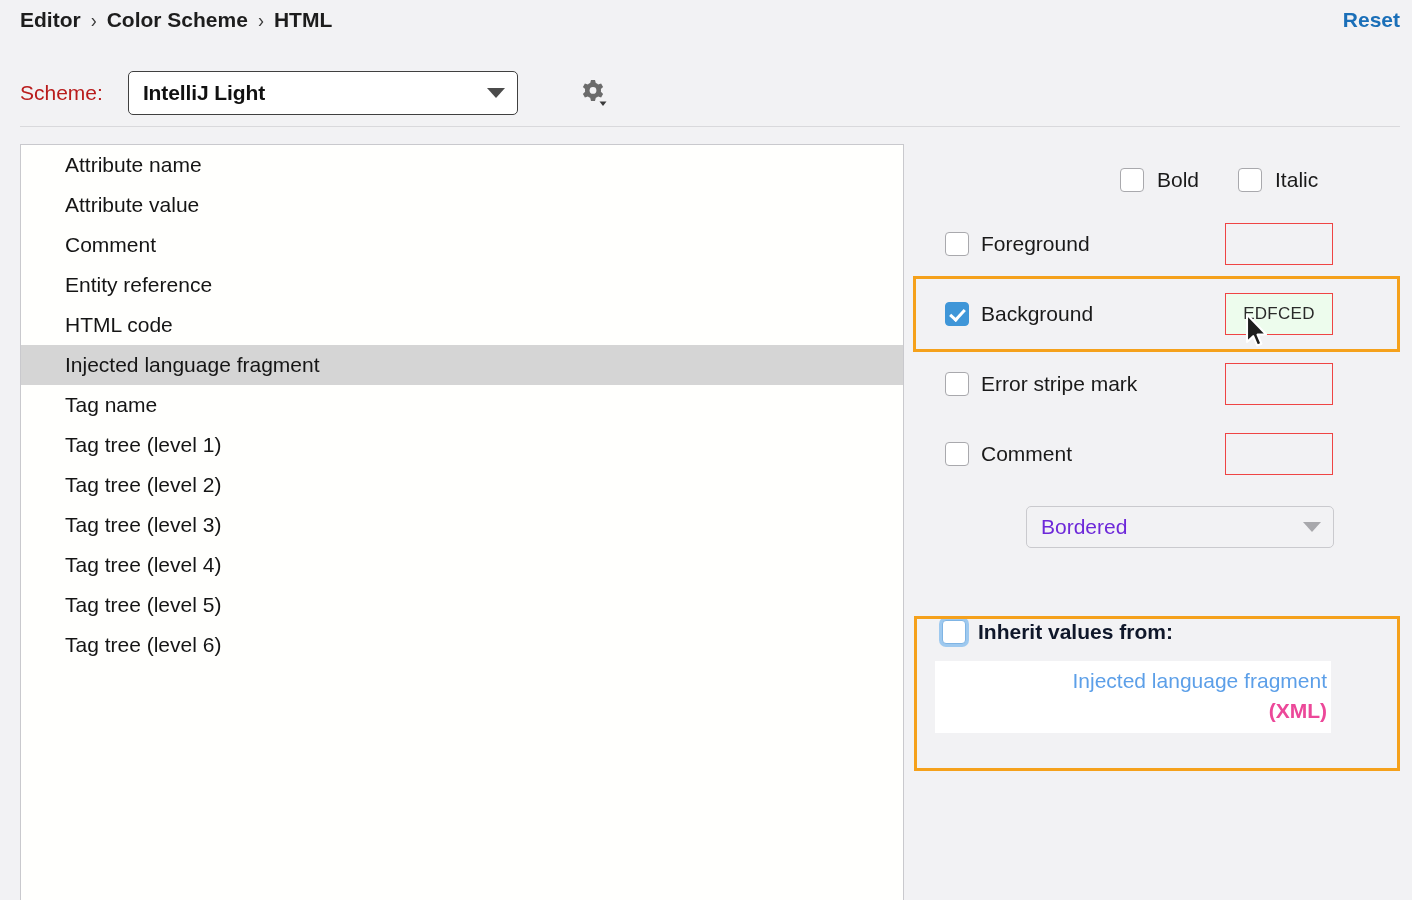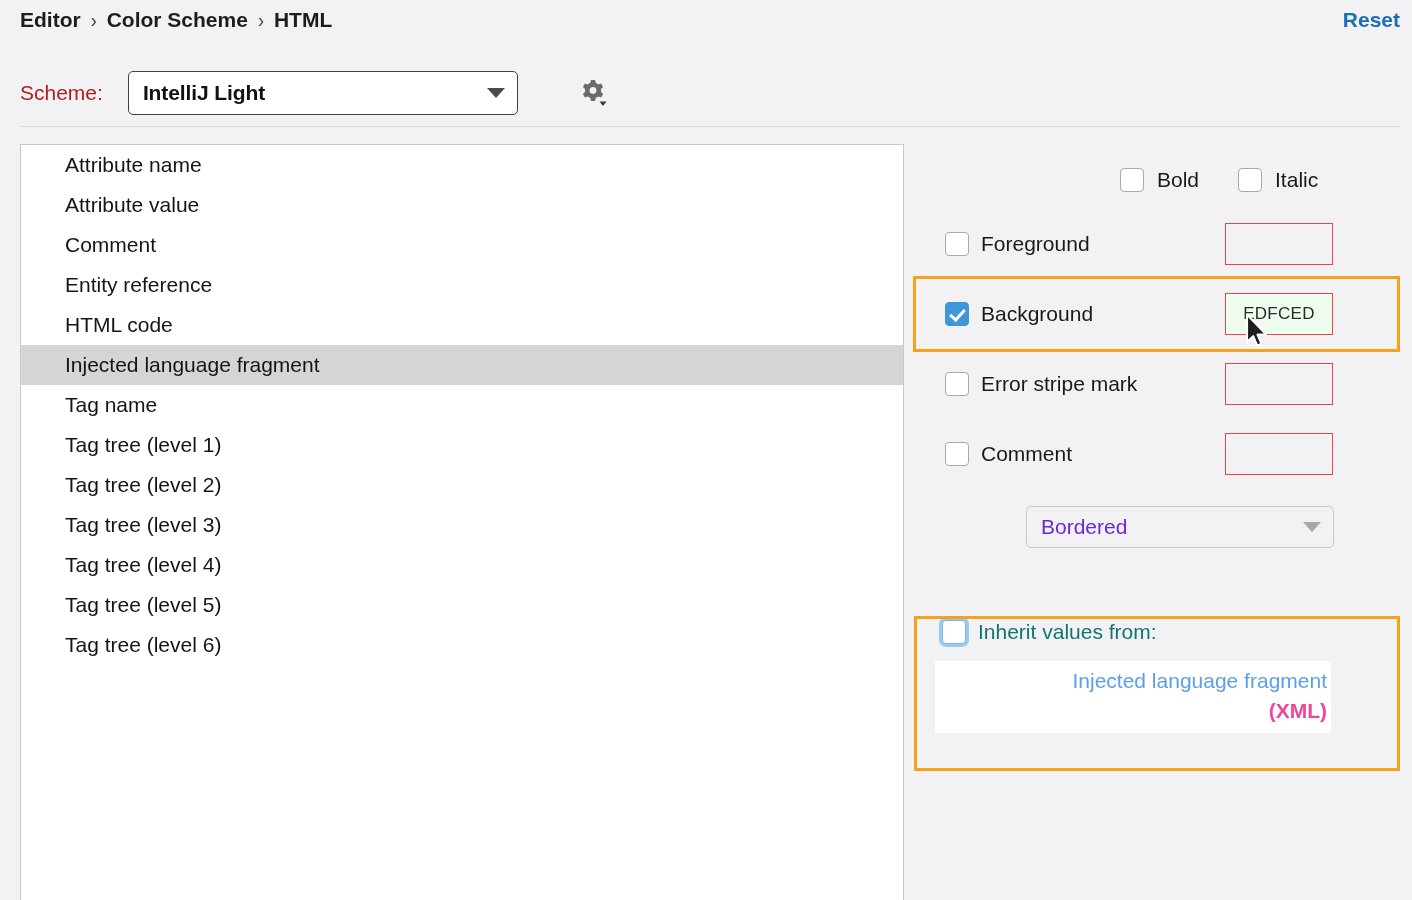--- a/index.html
+++ b/index.html
@@ -271,23 +271,24 @@
   #inherit-row {
     position: absolute;
     left: 0;
     top: 476px;
     display: flex;
     align-items: center;
   }
   #inherit-row .cbx { margin-left: 29px; }
   #inherit-label {
     font-size: 21px;
-    color: #0f766e;
+    color: #0f172a;
     margin-left: 12px;
     white-space: nowrap;
+    font-weight: bold;
   }
   #inherit-value-box {
     position: absolute;
     left: 22px;
     top: 517px;
     width: 396px;
     min-height: 62px;
     background: #ffffff;
     padding: 5px 2px 7px 0;
     box-sizing: border-box;

